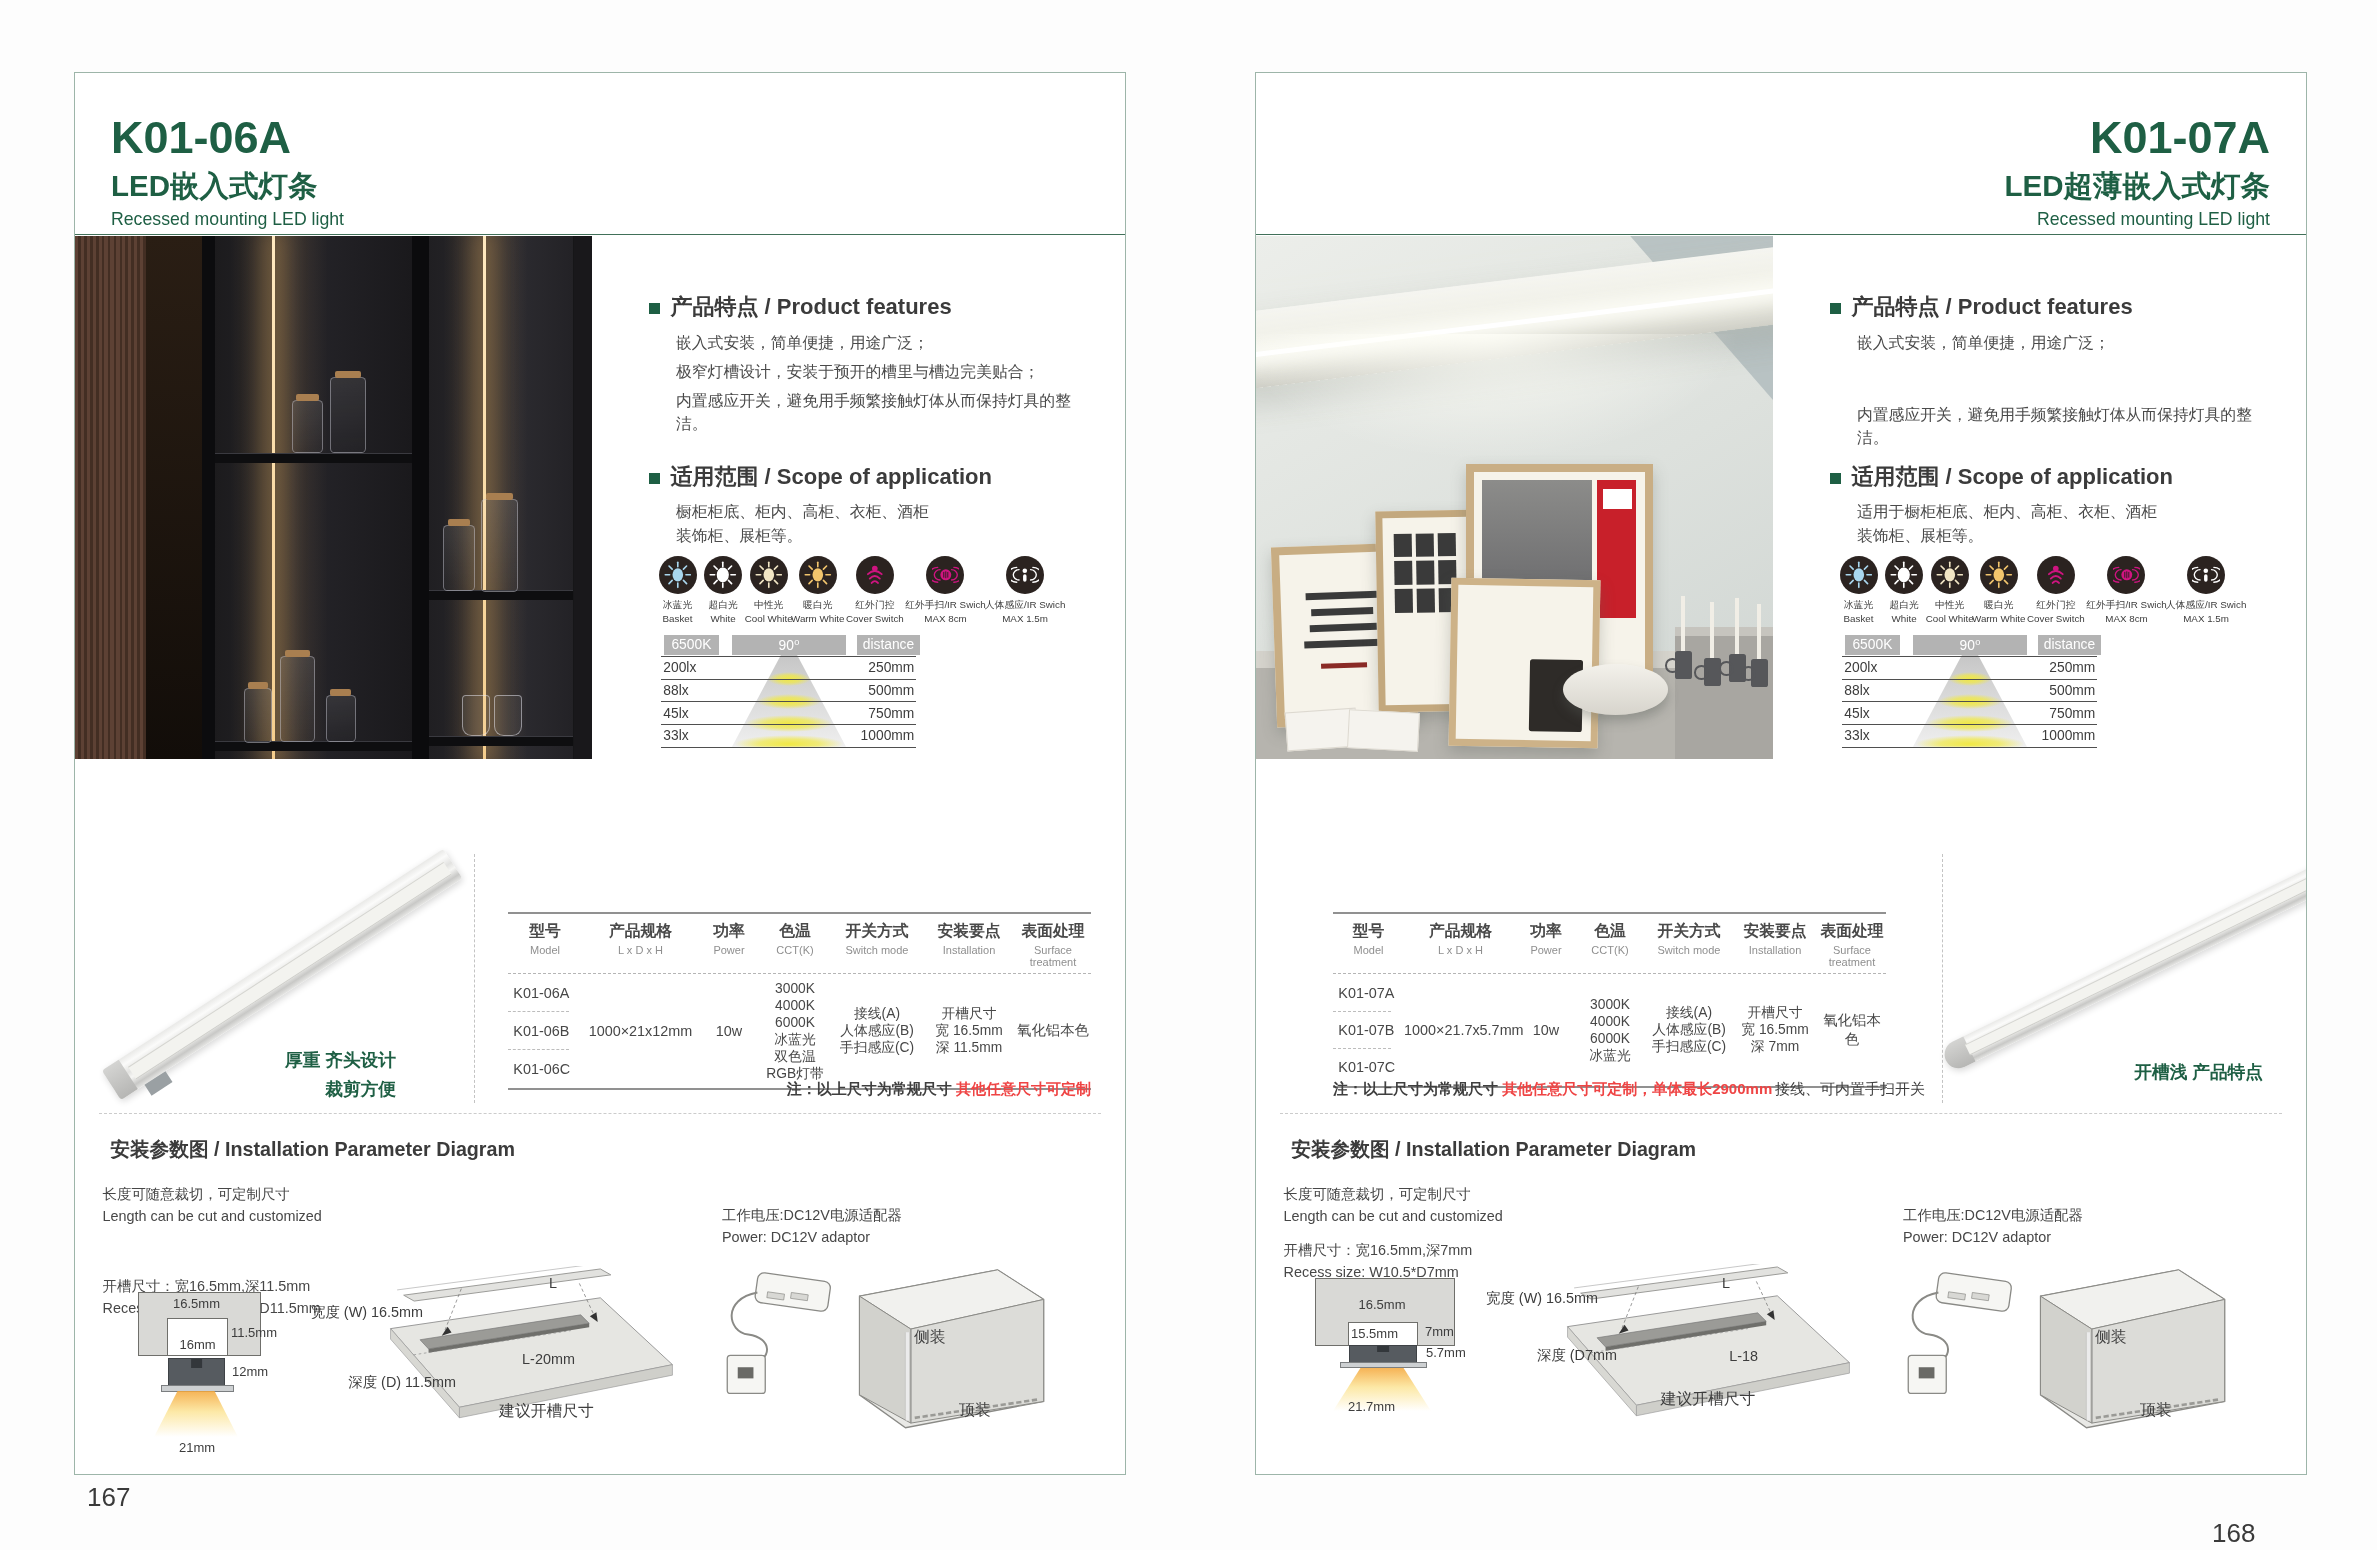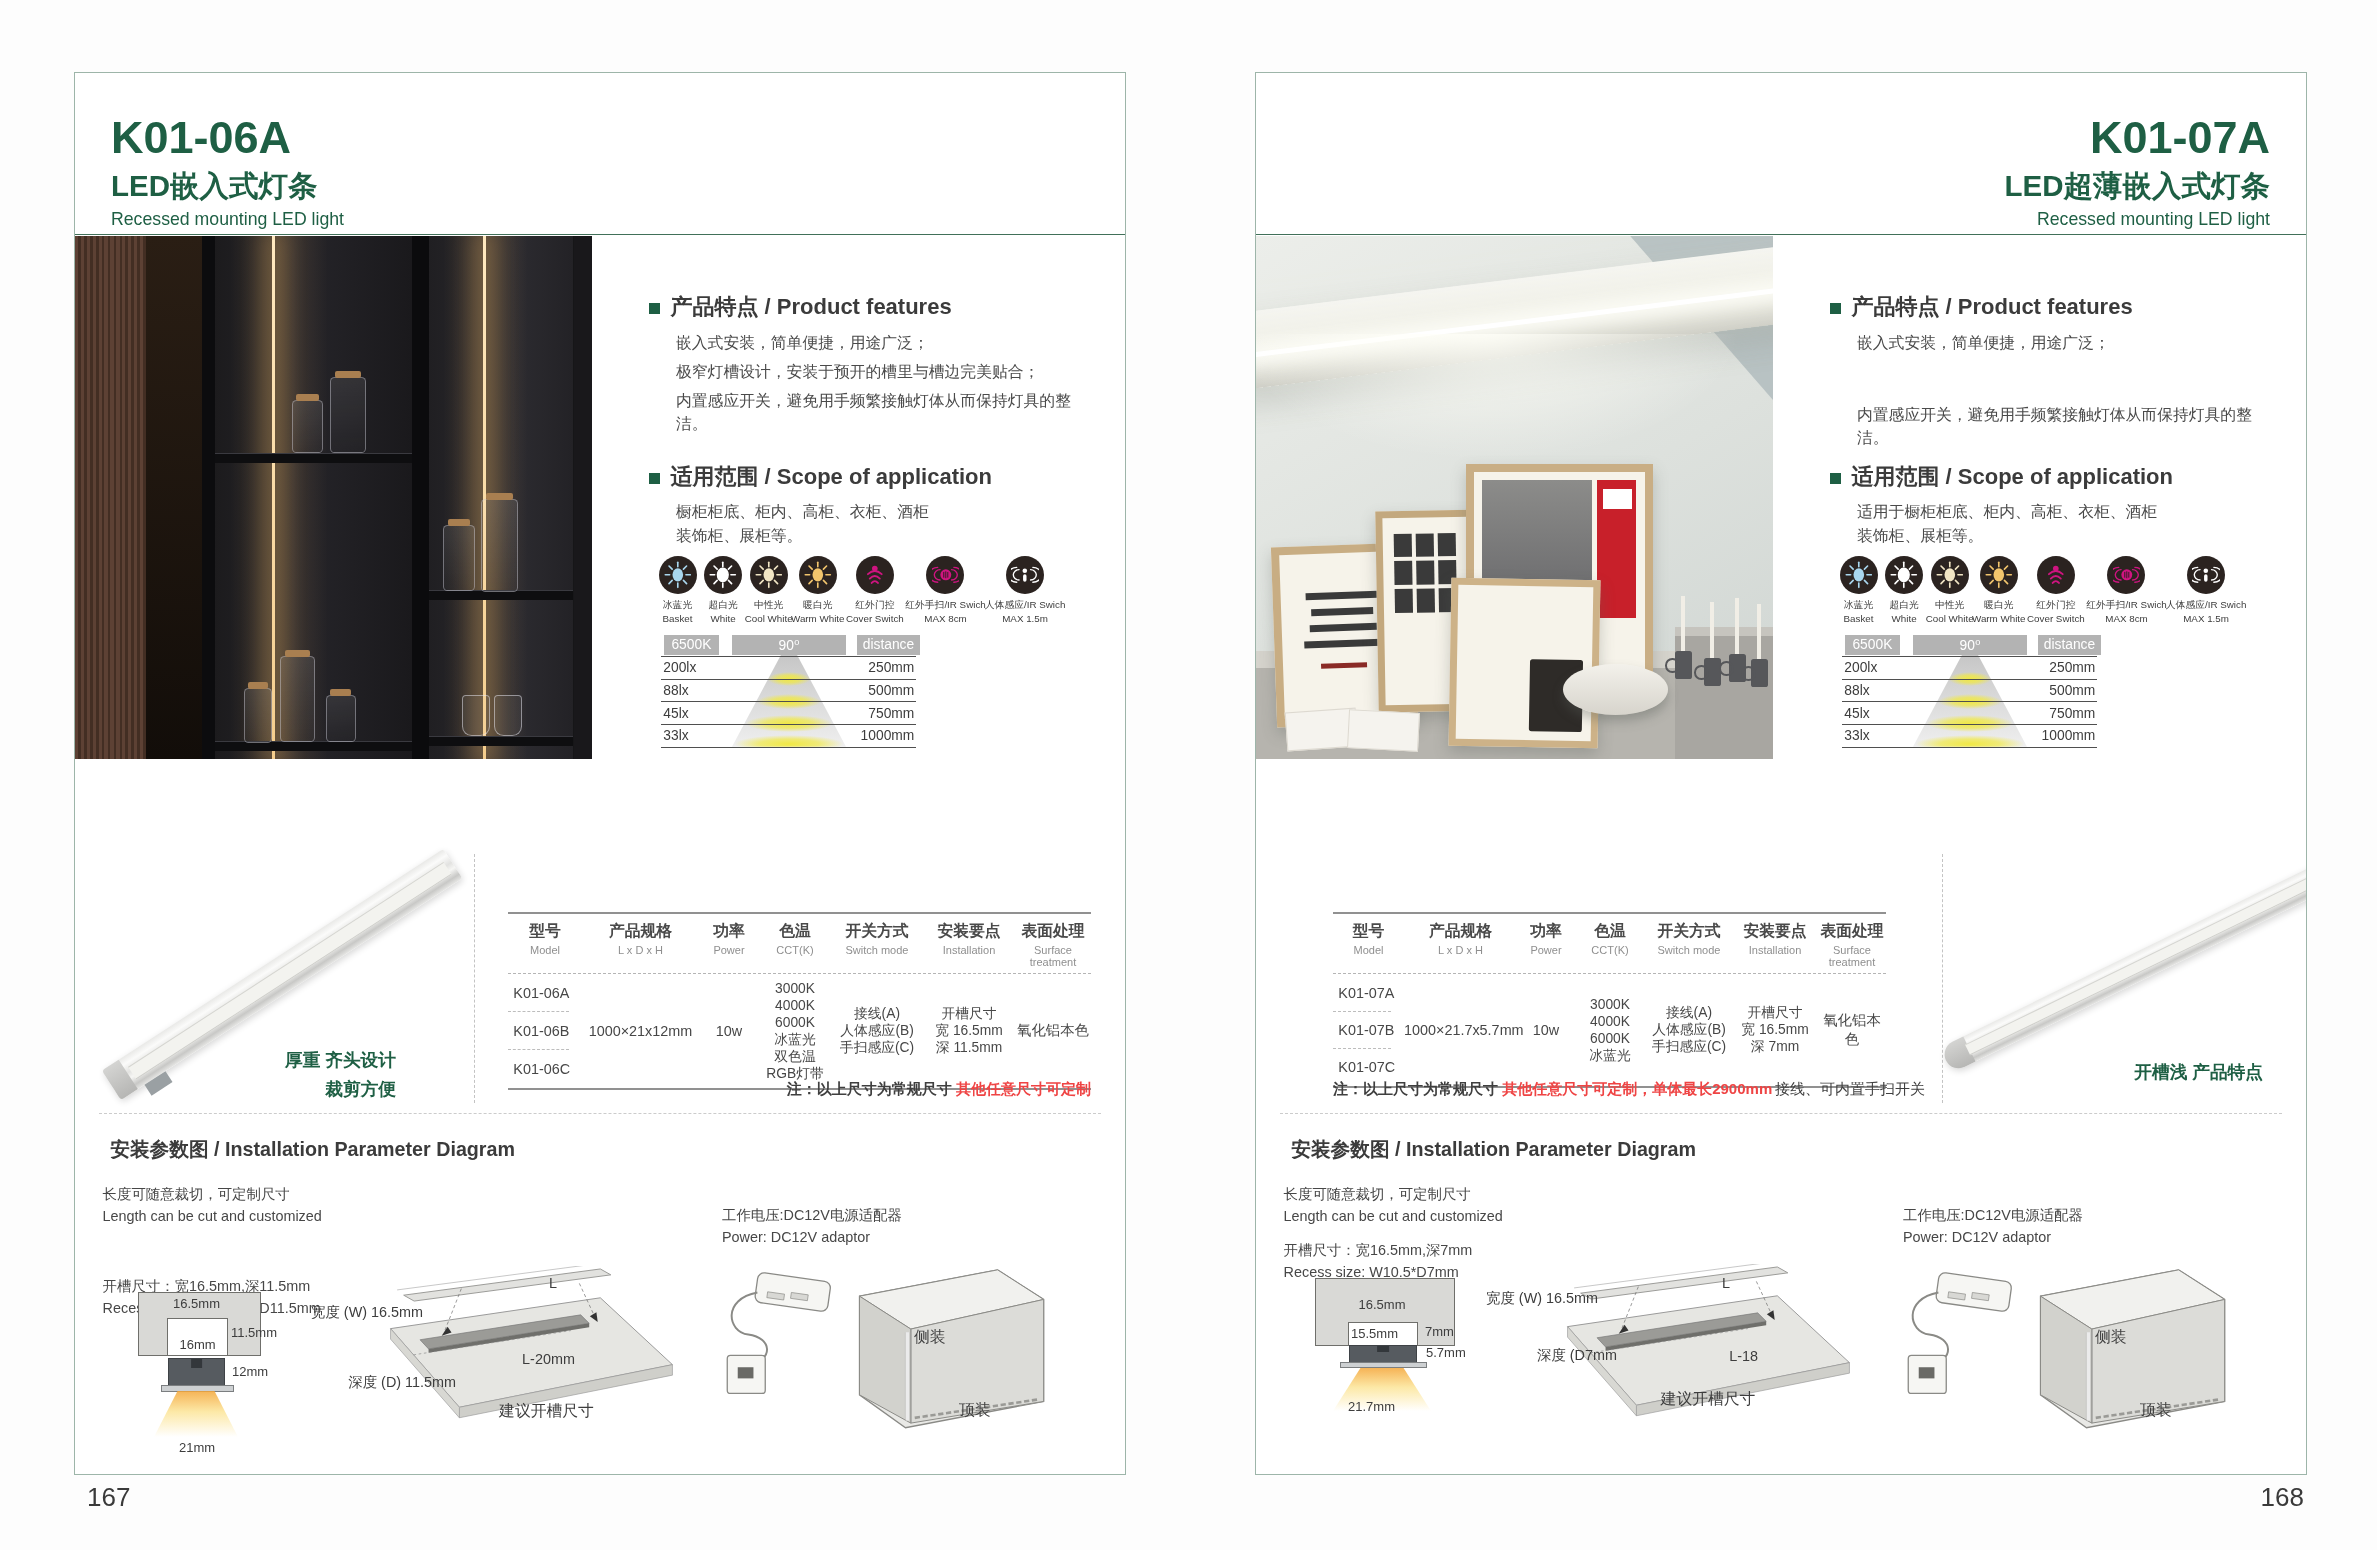--- a/index.html
+++ b/index.html
@@ -1,20 +1,20 @@
 <!DOCTYPE html>
 <html style="font-size:10.5px"><head>
 <meta charset="utf-8">
 <style>
   html,body{margin:0;padding:0;background:#fdfdfd;font-family:"Liberation Sans","DejaVu Sans",sans-serif;color:#3f3f3f;}
   .canvas{position:relative;width:2377px;height:1550px;background:#fdfdfd;overflow:hidden;}
   .page{position:absolute;top:72px;width:1050px;height:1401px;background:#fff;border:1.3px solid #9db5a9;overflow:hidden;}
   #page-left{left:74px;} #page-right{left:1255px;}
   .pagenum{position:absolute;top:1482px;font-size:26px;color:#3a3a3a;}
-  .pn-left{left:87px;} .pn-right{left:2212px;width:92px;text-align:right;}
+  .pn-left{left:87px;} .pn-right{left:2212px;width:92px;text-align:left;margin-top:36px;}
 
   
   .hdr{position:absolute;top:39px;}
   #page-left .hdr{left:36px;} #page-right .hdr{right:36px;text-align:right;}
   .hdr-model{font-size:45px;font-weight:700;color:#1e5f44;}
   .hdr-zh{font-size:29.5px;font-weight:700;color:#1e5f44;margin-top:2.6px;}
   .hdr-en{font-size:17.7px;color:#1e5f44;margin-top:2.6px;}
   .hdr-rule{position:absolute;left:0;right:0;top:161px;border-top:1.3px solid #417059;}
 
   

